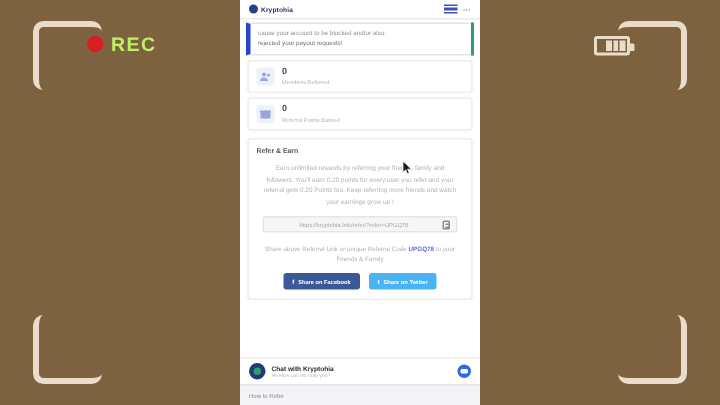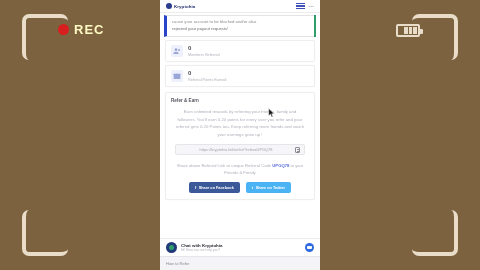--- a/index.html
+++ b/index.html
@@ -15,21 +15,21 @@
   .corner.tl { top:14px; left:22px; border-right:none; border-bottom:none; }
   .corner.tr { top:14px; right:22px; border-left:none; border-bottom:none; }
   .corner.bl { bottom:14px; left:22px; border-right:none; border-top:none; }
   .corner.br { bottom:14px; right:22px; border-left:none; border-top:none; }
 
   .rec-badge {
     position:absolute; top:22px; left:58px;
     display:flex; align-items:center; gap:5px;
   }
   .rec-dot { width:11px; height:11px; border-radius:50%; background:#d81f1f; }
-  .rec-text { color:#fef9c3; font-size:13px; font-weight:bold; letter-spacing:1px; }
+  .rec-text { color:#bef264; font-size:13px; font-weight:bold; letter-spacing:1px; }
 
   .battery {
     position:absolute; top:24px; right:60px;
     width:24px; height:13px; border:2px solid #e9ddc9; border-radius:2px;
     display:flex; align-items:center; padding:1px; gap:1px;
   }
   .battery:after {
     content:""; position:absolute; right:-5px; top:3px;
     width:3px; height:5px; background:#e9ddc9; border-radius:0 1px 1px 0;
   }

